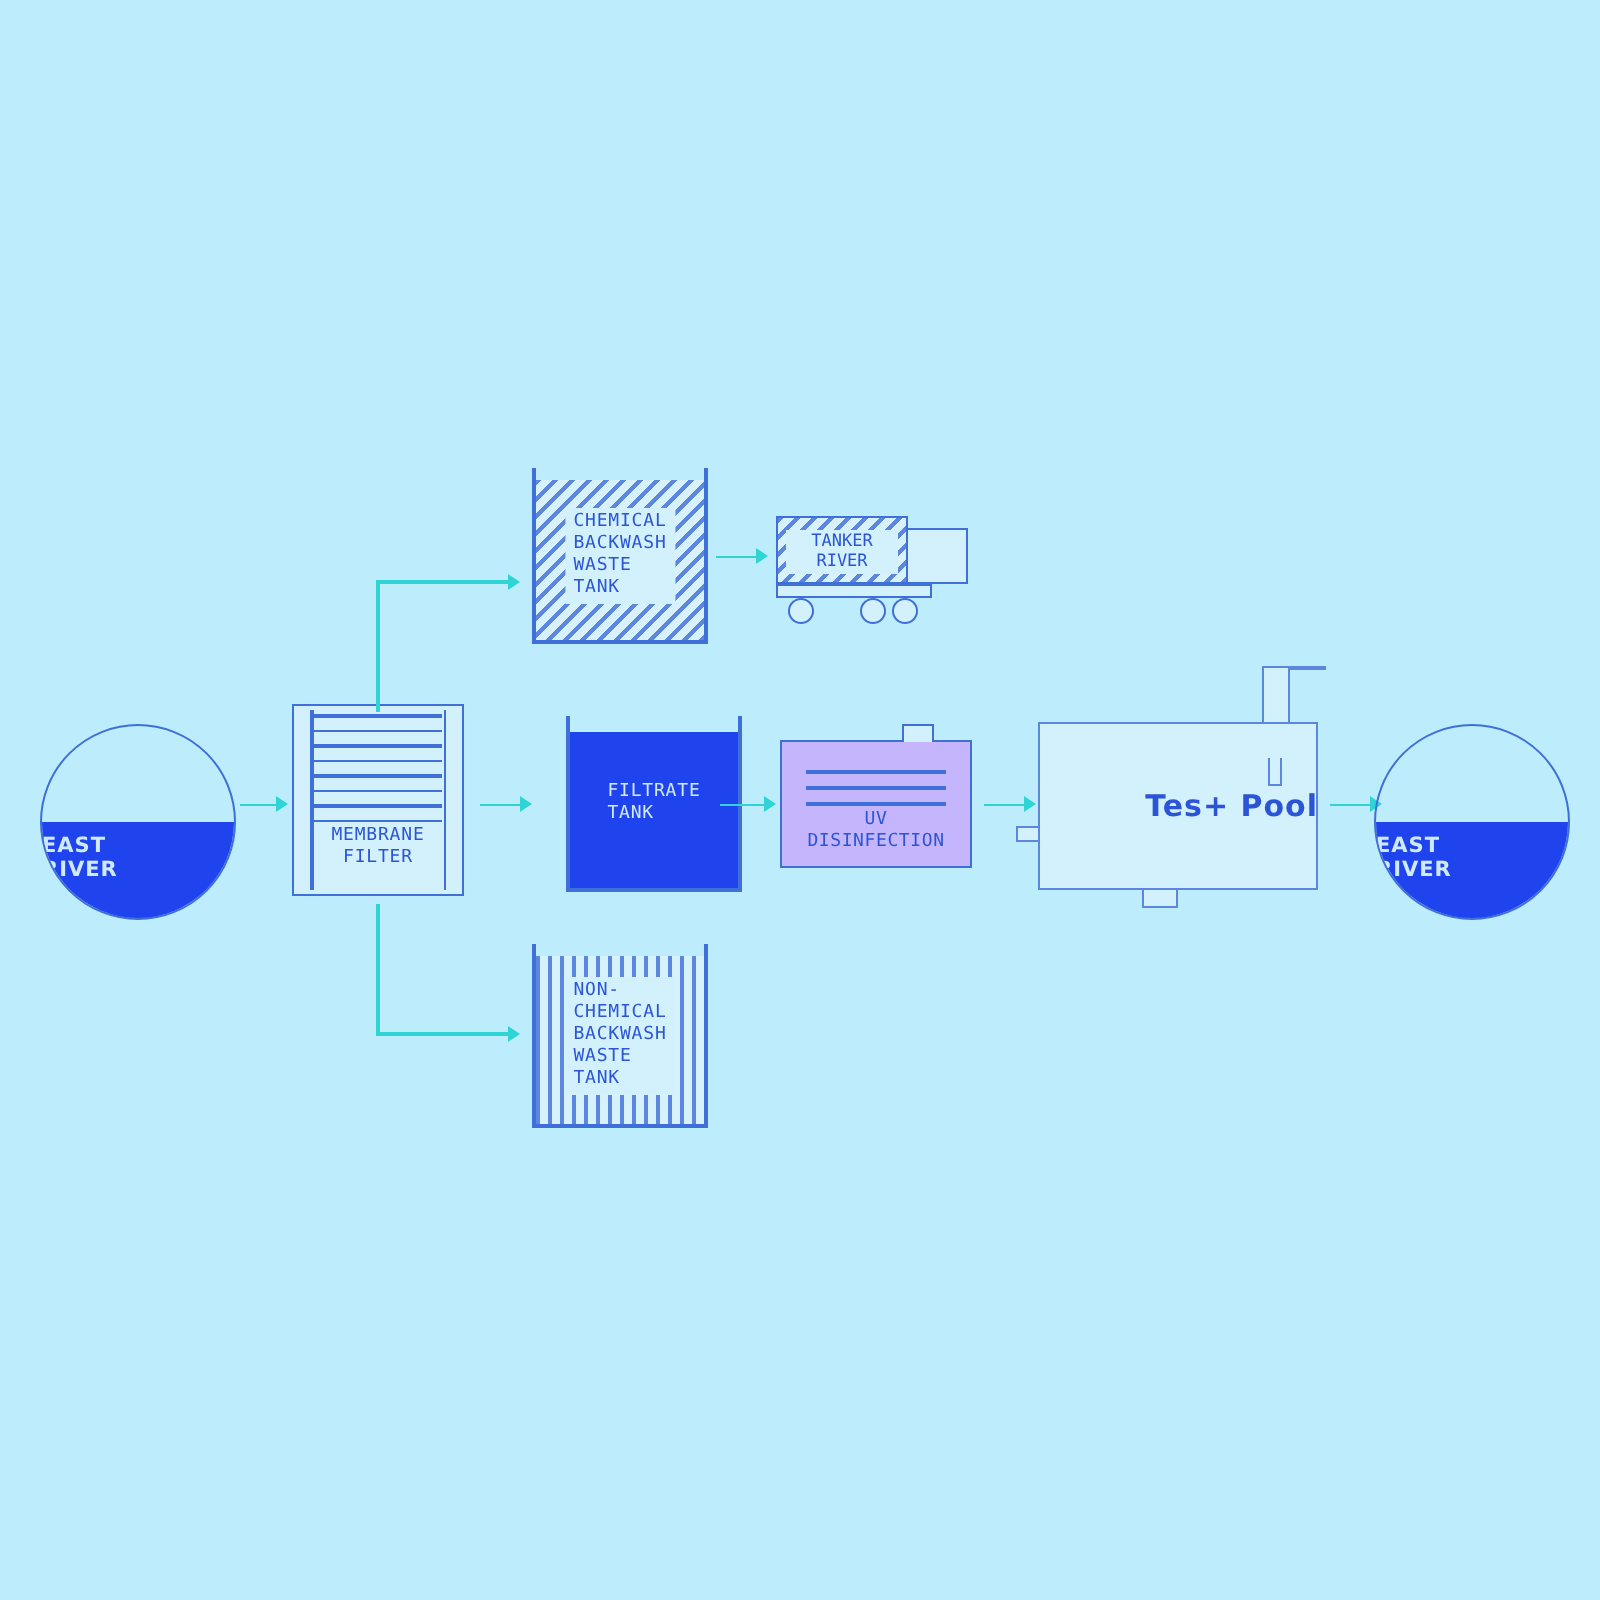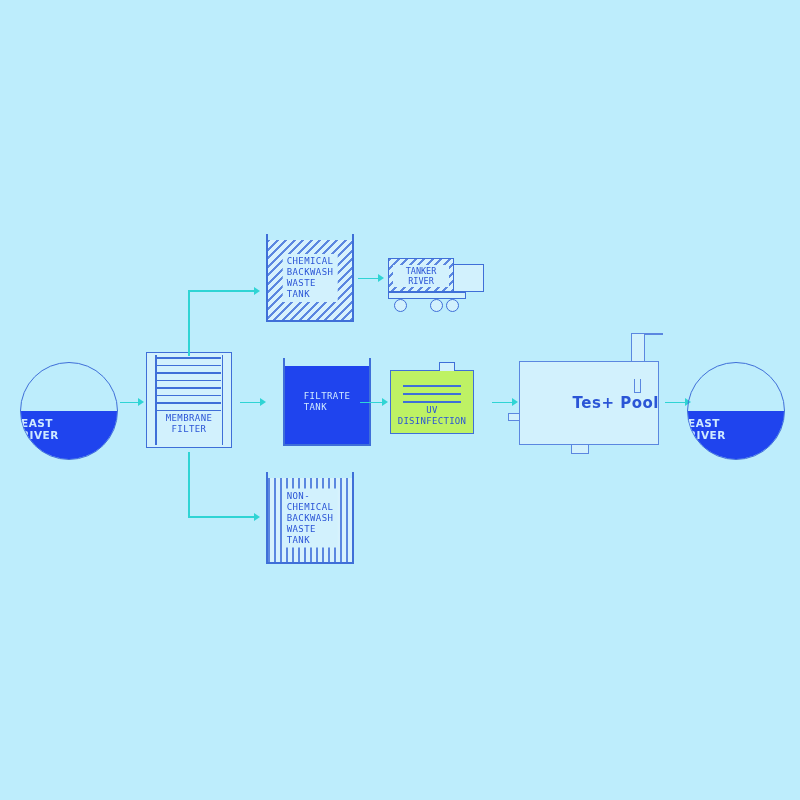--- a/index.html
+++ b/index.html
@@ -66,21 +66,21 @@
   .fill-vert{
     background-color:#d7f2fd;
     background-image:repeating-linear-gradient(90deg,
       #5b87e0 0 2px, rgba(0,0,0,0) 2px 6px);
   }
   .lbl-on-solid{color:#cfeaff;}
   .lbl-on-hatch{color:#2b55d6;background:#d2f1fd;}
 
   
   .uv{
-    width:84px;height:64px;border:1.5px solid #3f6fd8;background:#bef264;
+    width:96px;height:64px;border:1.5px solid #3f6fd8;background:#c4b5fd;
     position:absolute;box-sizing:border-box;
   }
   .uv .tab{
     position:absolute;top:-9px;right:18px;width:16px;height:9px;
     border:1.5px solid #3f6fd8;border-bottom:none;background:#d2f1fd;
     box-sizing:border-box;
   }
   .uv .ln{position:absolute;left:12px;right:12px;height:1.5px;background:#3f6fd8;}
   .uv .ulabel{
     position:absolute;left:0;right:0;bottom:6px;text-align:center;

